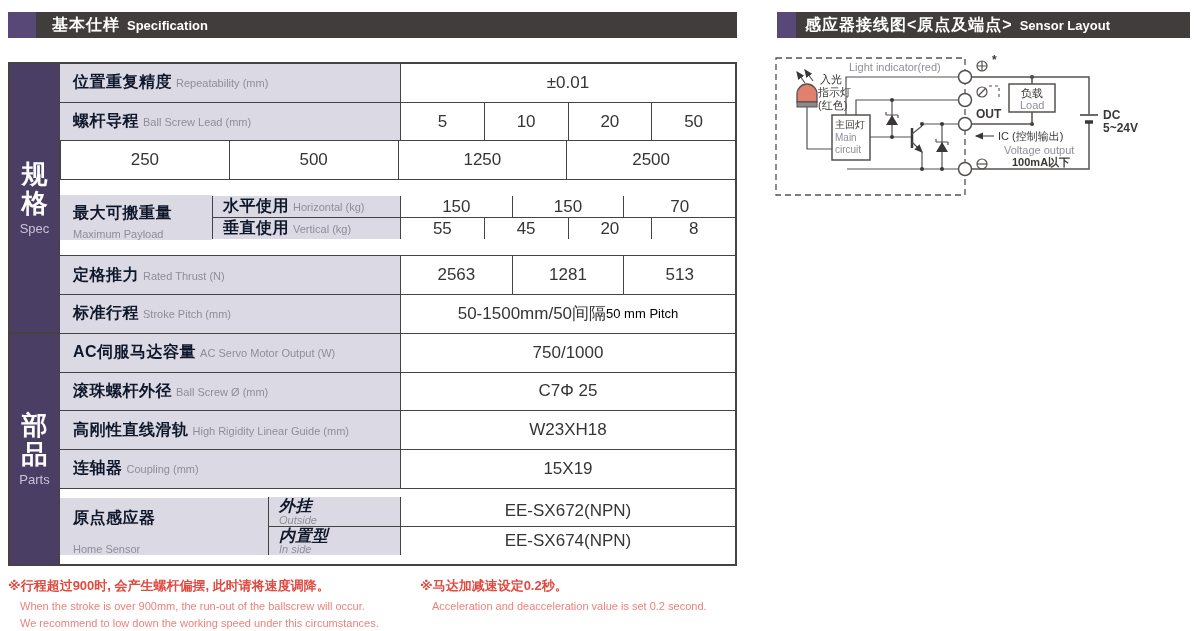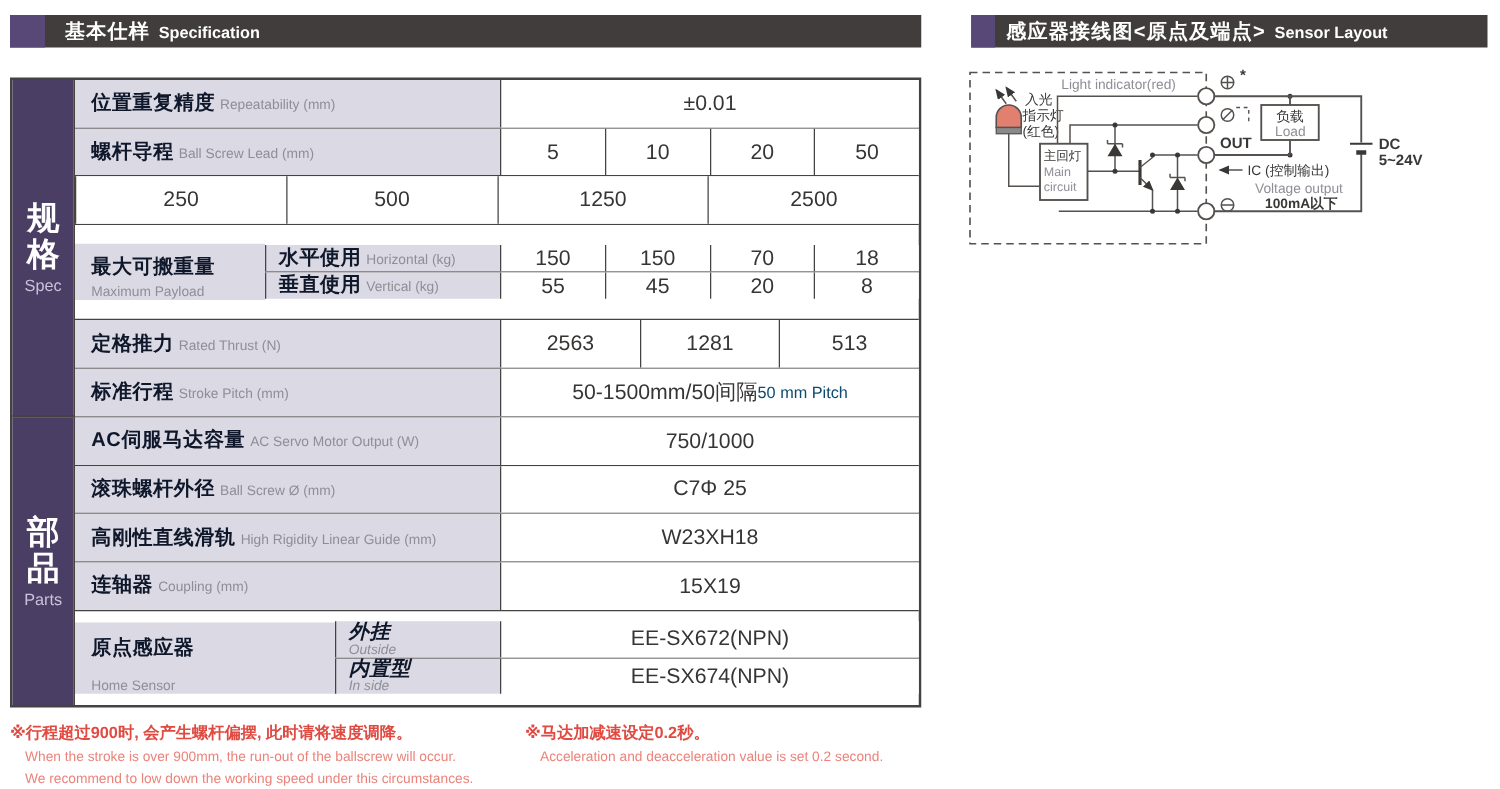--- a/index.html
+++ b/index.html
@@ -35,21 +35,21 @@
 
   .lbl { width:340px; background:#dbdae4; display:flex; align-items:center; padding-left:13px; }
   .lbl-zh { font-size:16px; font-weight:600; color:#0f172a; letter-spacing:0.5px; white-space:nowrap; }
   .lbl-en { font-size:11px; color:#8f8e97; margin-left:4px; white-space:nowrap; }
   .lbl-stack .lbl-en { margin-left:0; display:block; margin-top:2px; }
 
   .val { flex:1; min-width:0; border-left:1px solid #454241; background:#fff; display:flex;
     align-items:center; justify-content:center; font-size:17px; color:#373534; }
   .val-span { flex:4; }
   .val-big { font-size:17px; color:#373534; }
-  .val-sub { font-size:13px; color:#0c4a6e; margin-left:0; }
+  .val-sub { font-size:13px; color:#000000; margin-left:0; }
 
   .pay-lbl { width:152px; display:block; padding-top:8px; }
   .sen-lbl { width:208px; display:block; padding-top:10px; }
   .pay-lbl .lbl-en, .sen-lbl .lbl-en { margin-left:0; display:block; margin-top:4px; }
   .sen-lbl .lbl-en { margin-top:14px; }
   .sub-col { flex:1; display:flex; flex-direction:column; min-width:0; }
   .sub-row { flex:1; display:flex; border-bottom:1px solid #454241; min-height:0; }
   .sub-col > :last-child { border-bottom:none; }
   .sub-lbl { width:188px; border-left:1px solid #454241; background:#dbdae4;
     display:flex; align-items:center; padding-left:10px; }
@@ -138,21 +138,20 @@
           <span class="lbl-en">Maximum Payload</span>
         </div>
         <div class="sub-col">
           <div class="sub-row">
             <div class="sub-lbl">
               <div class="lbl-line"><span class="lbl-zh">水平使用</span><span class="lbl-en">Horizontal (kg)</span></div>
             </div>
             <div class="val">150</div>
             <div class="val">150</div>
             <div class="val">70</div>
-            <div class="val">18</div>
           </div>
           <div class="sub-row">
             <div class="sub-lbl">
               <div class="lbl-line"><span class="lbl-zh">垂直使用</span><span class="lbl-en">Vertical (kg)</span></div>
             </div>
             <div class="val">55</div>
             <div class="val">45</div>
             <div class="val">20</div>
             <div class="val">8</div>
           </div>

